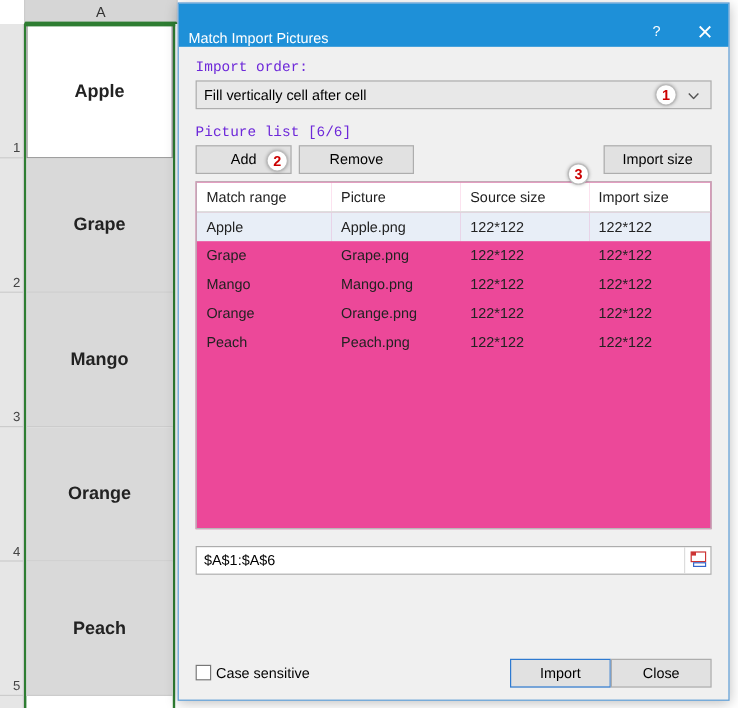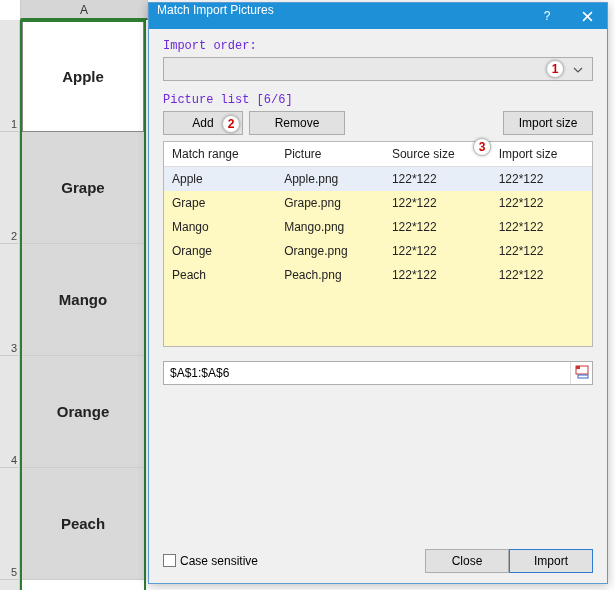--- a/index.html
+++ b/index.html
@@ -92,25 +92,25 @@
   .dialog {
     position: absolute;
     left: 148px; top: 2px;
     width: 460px;
     height: 582px;
     background: #f0f0f0;
     border: 1px solid #5a9bd5;
     box-shadow: 0 2px 10px rgba(0,0,0,0.25);
   }
   .titlebar {
-    height: 26px;
+    height: 36px;
     background: #1e90d8;
     color: #fff;
     display: flex;
-    align-items: flex-start;
+    align-items: flex-end;
     padding-left: 8px;
     font-size: 12px;
   }
   .titlebar .spacer { flex: 1; }
   .titlebar .tbtn {
     width: 40px;
     height: 26px;
     display: flex;
     align-items: center;
     justify-content: center;
@@ -147,28 +147,28 @@
     background: #e1e1e1;
     color: #000;
     font-size: 12px;
     cursor: default;
   }
   .btn.primary { border-color: #2e7ad1; }
   .btnrow {
     display: flex;
     gap: 6px;
     margin-bottom: 6px;
-    align-items: flex-end;
+    align-items: center;
   }
   .btnrow .gap { flex: 1; }
 
   .table-wrap {
     border: 1px solid #b8b8b8;
-    background: #fef9c3;
-    height: 206px;
+    background: #ec4899;
+    height: 290px;
     overflow: hidden;
     margin-bottom: 14px;
   }
   table {
     width: 100%;
     border-collapse: collapse;
     font-size: 12px;
   }
   th {
     text-align: left;
@@ -270,20 +270,21 @@
         <svg width="11" height="11" viewBox="0 0 10 10">
             <path d="M1 1 L9 9 M9 1 L1 9" stroke="#fff" stroke-width="1.4"></path>
           </svg>
       </span>
     </span>
   </div>
 
   <div class="dlgbody">
     <div class="label">Import order:</div>
     <div class="dropdown">
+      <span class="ddtext">Fill vertically cell after cell</span>
       <span class="anno" style="position:static;transform:none;margin-left:auto;margin-right:6px">1</span>
       <span class="ddarrow">
         <svg width="10" height="6" viewBox="0 0 10 6">
             <path d="M1 1 L5 5 L9 1" stroke="#555" fill="none" stroke-width="1.2"></path>
           </svg>
       </span>
     </div>
 
     <div class="label">Picture list [6/6]</div>
 
@@ -360,20 +361,20 @@
         </span>
       </span>
     </div>
   </div>
 
   <div class="footer">
     <label>
       <span class="checkbox"></span><span>Case sensitive</span>
     </label>
     <div style="flex:1"></div>
+    <div class="btn primary" style="width:84px">
+      <span>Import</span>
+    </div>
     <div class="btn" style="width:84px">
       <span>Close</span>
     </div>
-    <div class="btn primary" style="width:84px">
-      <span>Import</span>
-    </div>
   </div>
 </div>
 
 </body></html>

